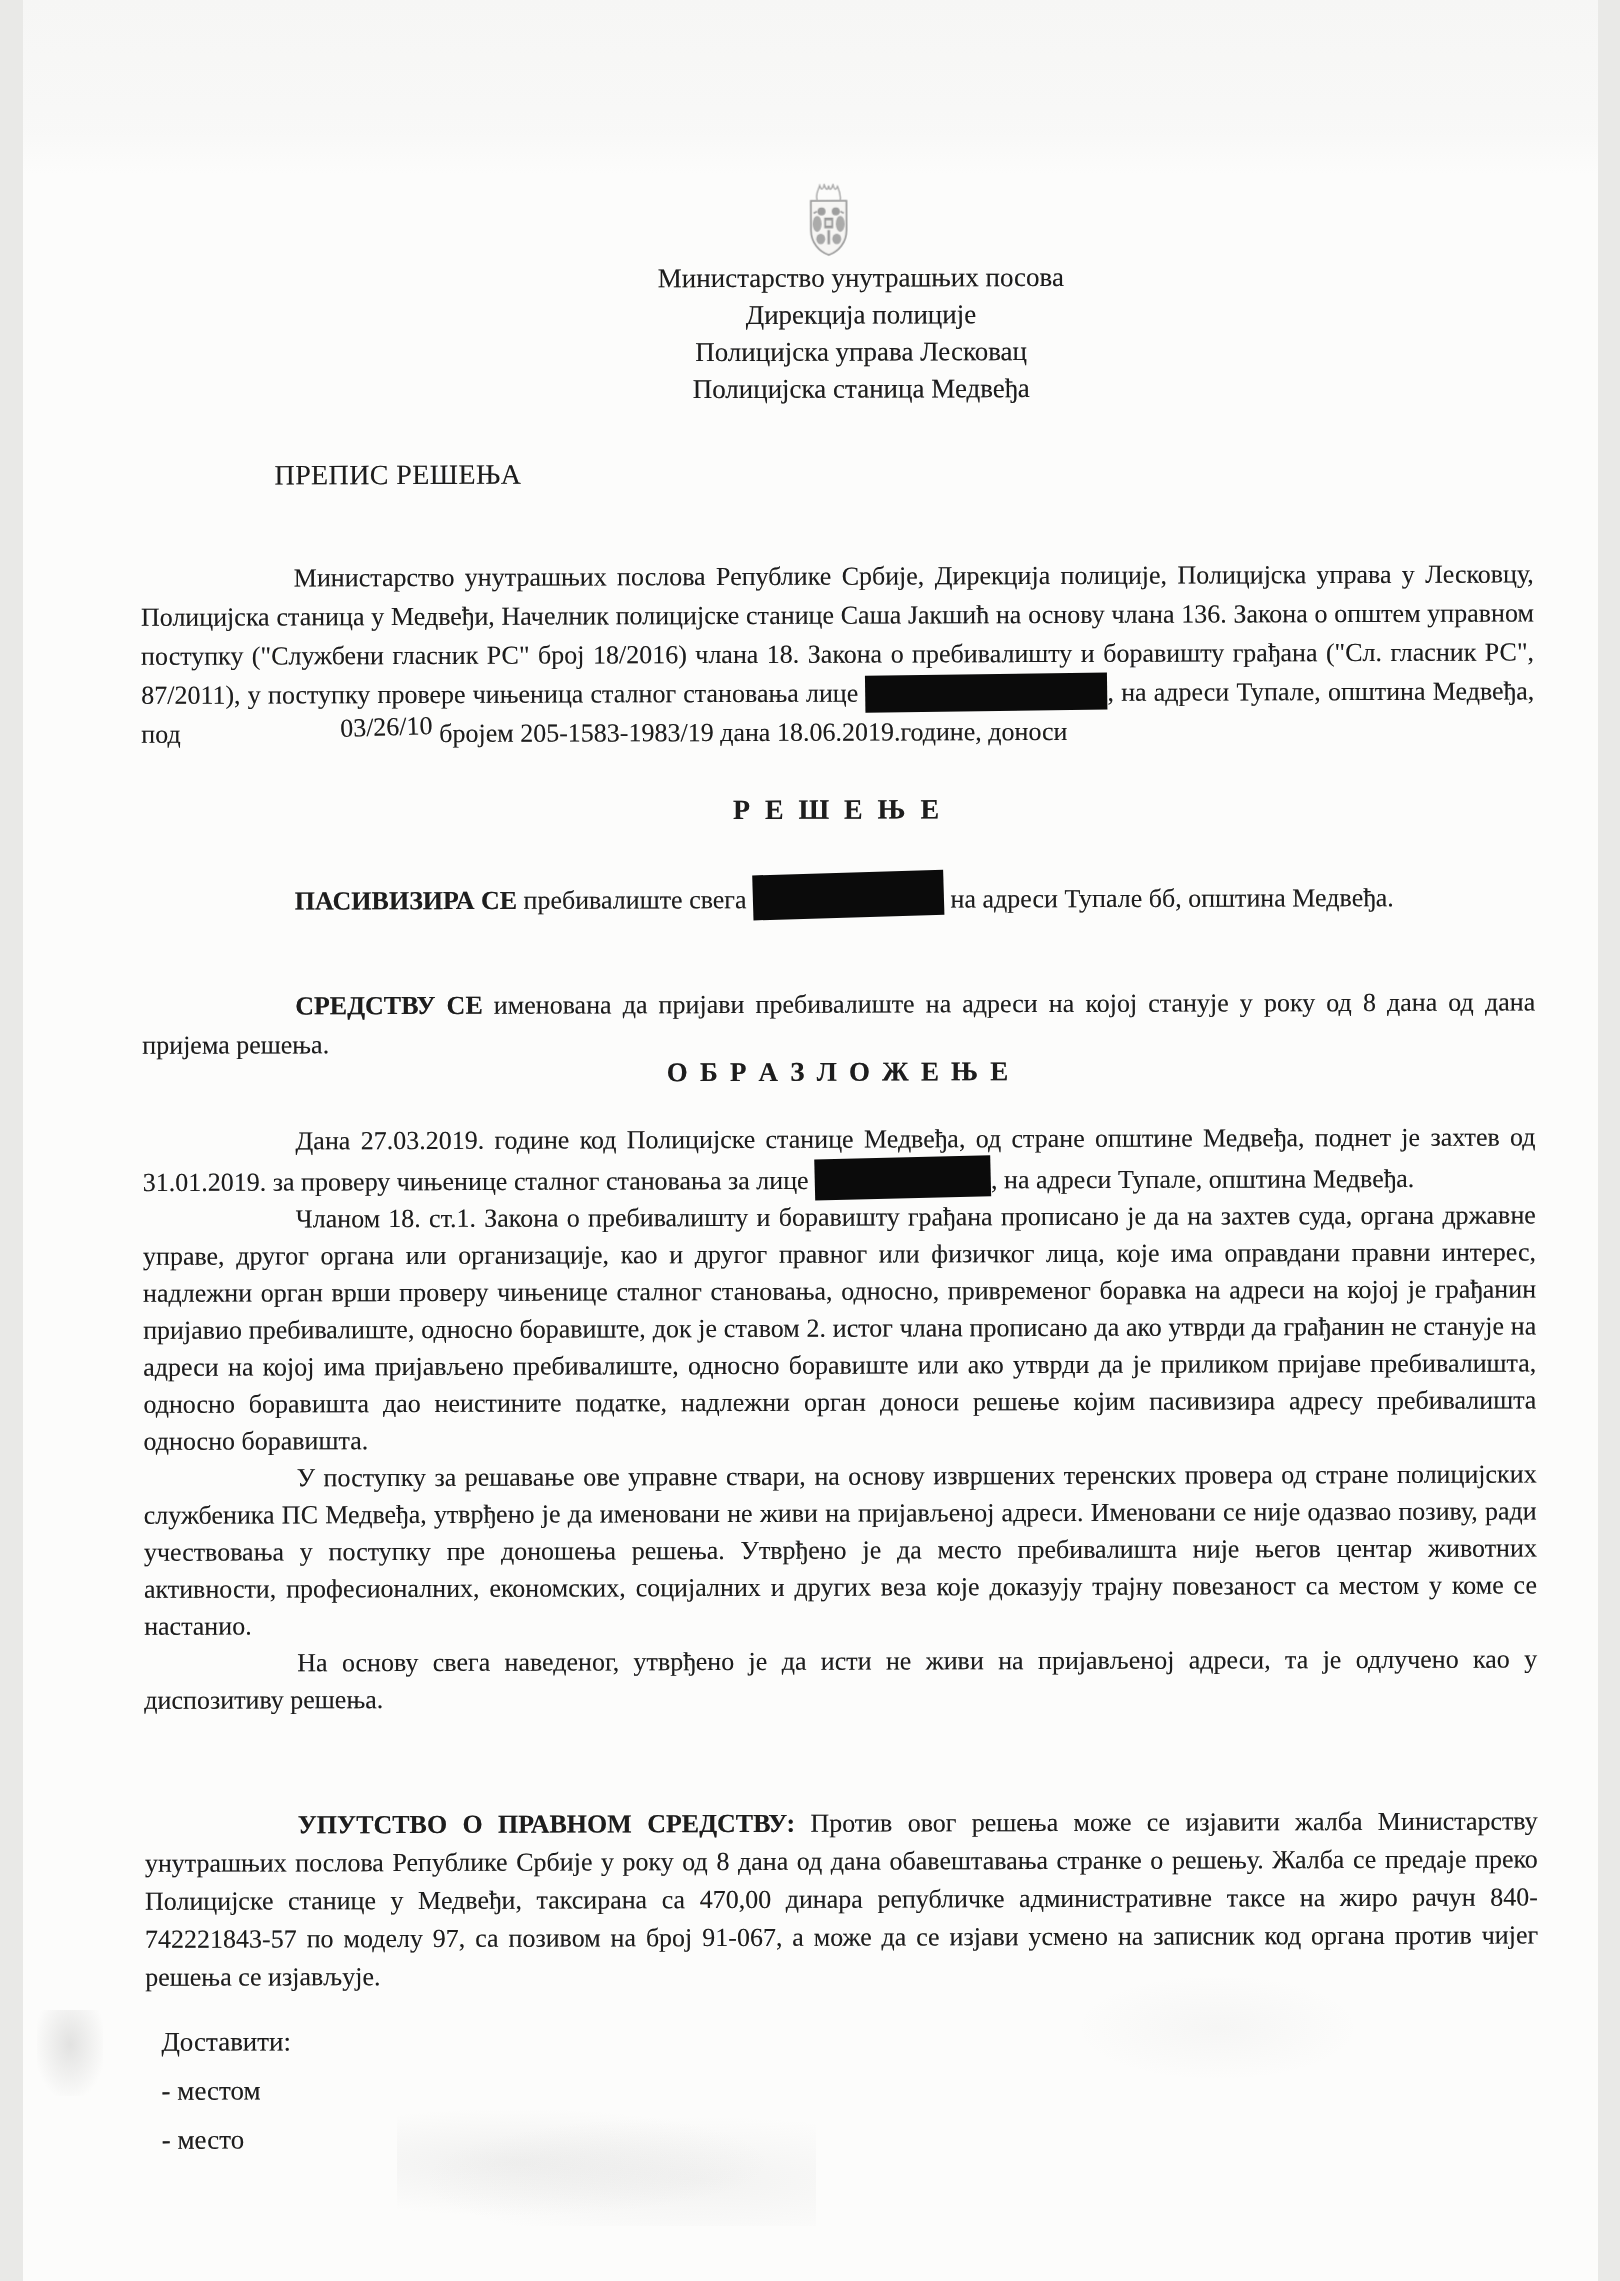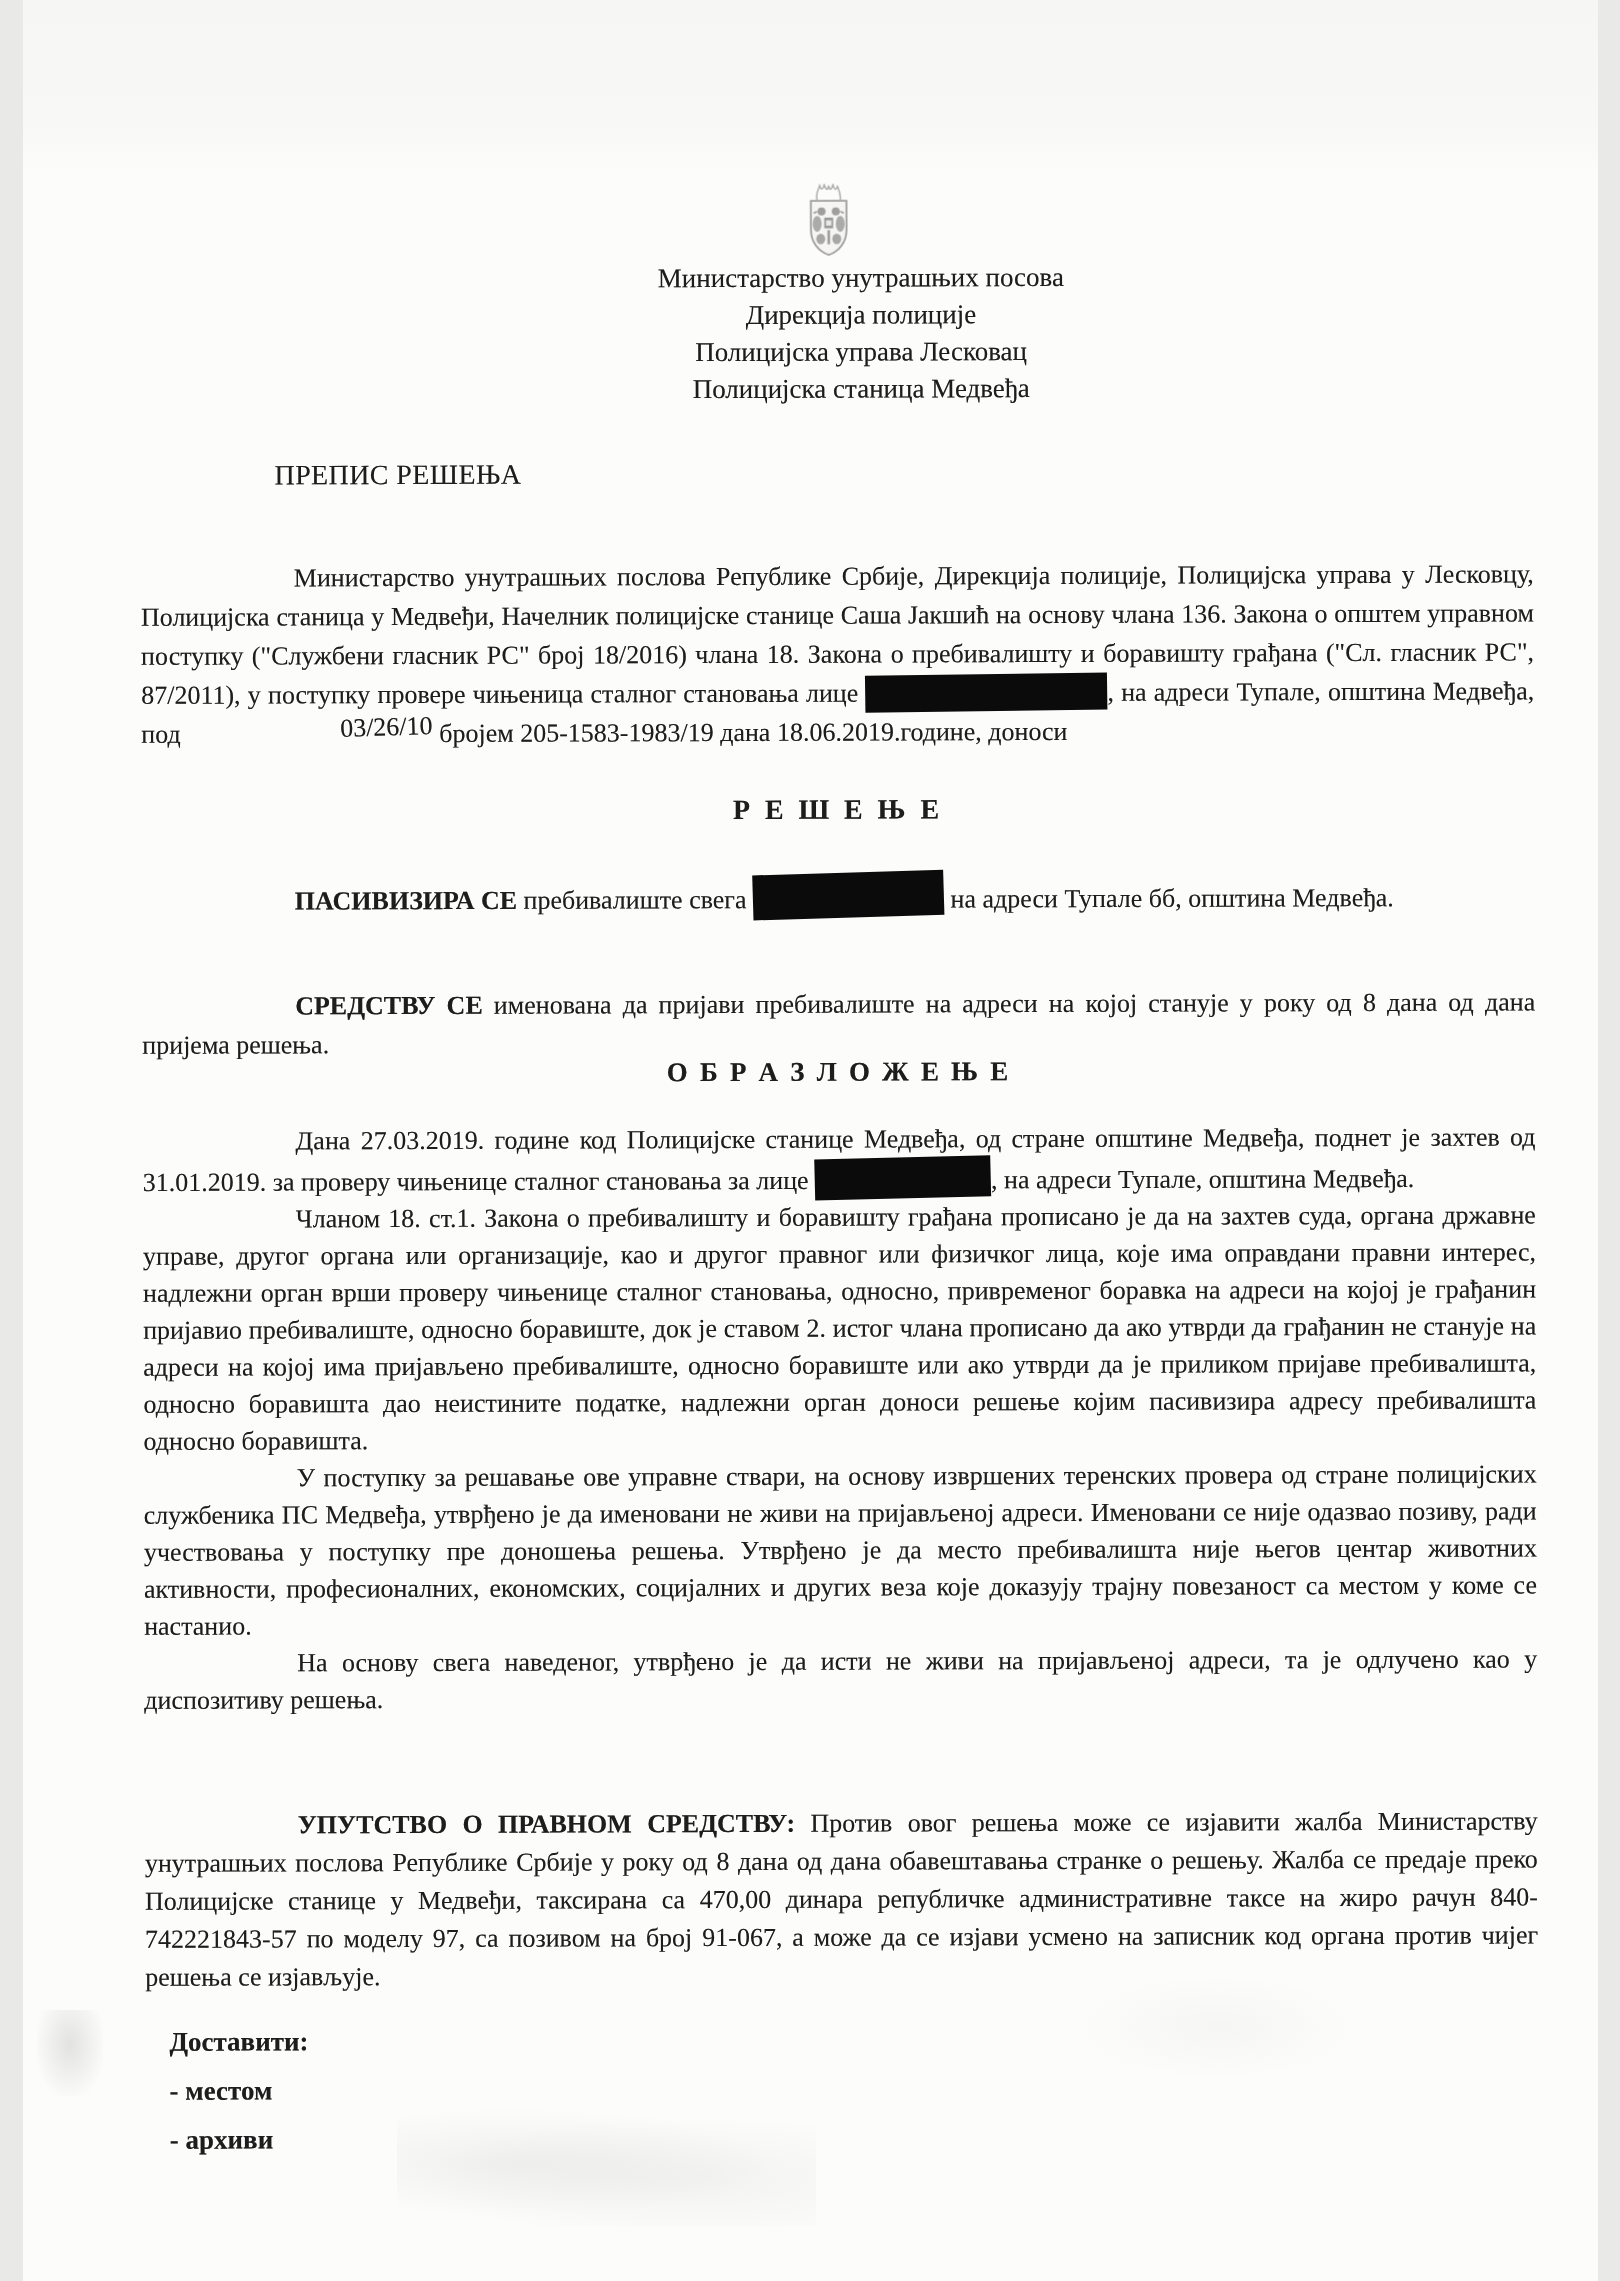--- a/index.html
+++ b/index.html
@@ -30,21 +30,21 @@
   .para{position:absolute;left:116px;width:1393px;text-align:justify;font-size:26px;}
   #p-intro{top:531px;line-height:39px;text-indent:153px;}
   .center-head{position:absolute;left:116px;width:1393px;text-align:center;font-weight:bold;}
   #h-resenje{top:794px;font-size:28px;letter-spacing:.14em;}
   #p-pasivizira{top:847px;line-height:39px;text-indent:153px;}
   #p-obavezuje{top:959px;line-height:39px;text-indent:153px;}
   #h-obrazlozenje{top:1057px;font-size:27px;letter-spacing:.1em;}
   #rationale{position:absolute;left:116px;width:1393px;top:1121px;}
   #rationale p{margin:0;text-align:justify;text-indent:153px;font-size:26px;line-height:37px;}
   #p-remedy{top:1779px;line-height:38px;text-indent:153px;}
-  #deliver{position:absolute;left:140px;top:2016px;font-size:27px;line-height:49px;font-weight:bold;}
+  #deliver{position:absolute;left:132px;top:2016px;font-size:27px;line-height:49px;}
 
   .b{font-weight:bold;}
   .redact{display:inline-block;background:var(--redaction,#0b0b0b);vertical-align:-9.8px;}
   .rise{display:inline-block;transform:rotate(-1.6deg) translateY(-4.5px);}
 </style>
 </head>
 <body>
 
 <div class="page">
   <div class="top-band"></div>
@@ -96,18 +96,18 @@
       <p><span>Чланом 18. ст.1. Закона о пребивалишту и боравишту грађана прописано је да на захтев суда, органа државне управе, другог органа или организације, као и другог правног или физичког лица, које има оправдани правни интерес, надлежни орган врши проверу чињенице сталног становања, односно, привременог боравка на адреси на којој је грађанин пријавио пребивалиште, односно боравиште, док је ставом 2. истог члана прописано да ако утврди да грађанин не станује на адреси на којој има пријављено пребивалиште, односно боравиште или ако утврди да је приликом пријаве пребивалишта, односно боравишта дао неистините податке, надлежни орган доноси решење којим пасивизира адресу пребивалишта односно боравишта.</span></p>
       <p><span>У поступку за решавање ове управне ствари, на основу извршених теренских провера од стране полицијских службеника ПС Медвеђа, утврђено је да именовани не живи на пријављеној адреси. Именовани се није одазвао позиву, ради учествовања у поступку пре доношења решења. Утврђено је да место пребивалишта није његов центар животних активности, професионалних, економских, социјалних и других веза које доказују трајну повезаност са местом у коме се настанио.</span></p>
       <p><span>На основу свега наведеног, утврђено је да исти не живи на пријављеној адреси, та је одлучено као у диспозитиву решења.</span></p>
     </div>
 
     <p class="para" id="p-remedy"><span class="b">УПУТСТВО О ПРАВНОМ СРЕДСТВУ:</span><span> Против овог решења може се изјавити жалба Министарству унутрашњих послова Републике Србије у року од 8 дана од дана обавештавања странке о решењу. Жалба се предаје преко Полицијске станице у Медвеђи, таксирана са 470,00 динара републичке административне таксе на жиро рачун 840-742221843-57 по моделу 97, са позивом на број 91-067, а може да се изјави усмено на записник код органа против чијег решења се изјављује.</span></p>
 
     <div id="deliver">
       <div>Доставити:</div>
       <div>- местом</div>
-      <div>- архиви</div>
+      <div>- место</div>
     </div>
 
   </div>
 </div>
 
 
 </body></html>

